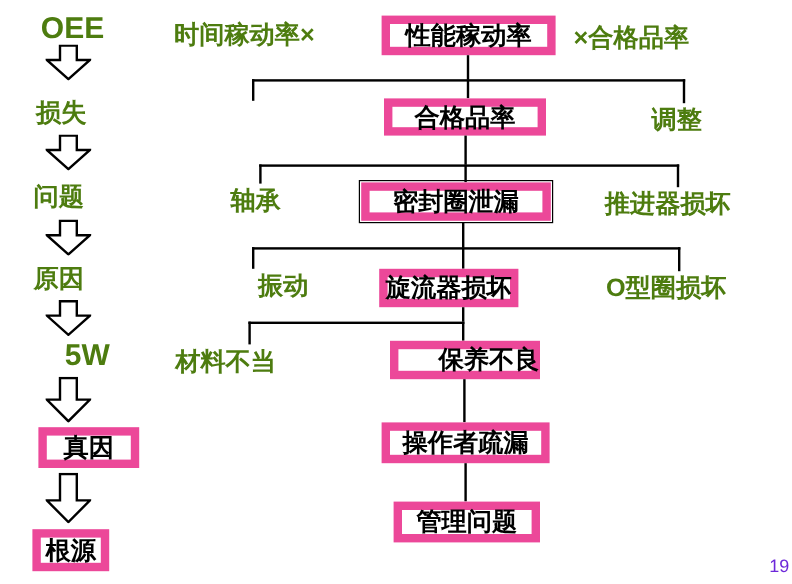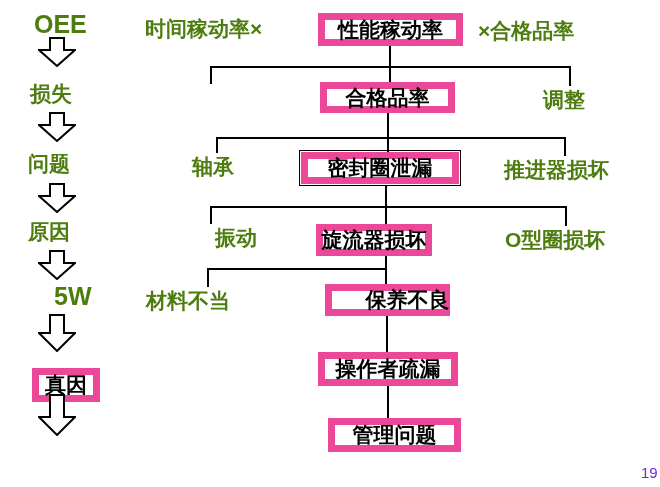--- a/index.html
+++ b/index.html
@@ -71,26 +71,27 @@
   <svg class="arrow" style="left:38px; top:250px;" width="38" height="30" viewBox="0 0 38 30">
     <polygon points="12,1 26,1 26,13 37,13 19,29 1,13 12,13" fill="#fff" stroke="#000" stroke-width="2"></polygon>
   </svg>
 
   <div class="txt big" style="left:34px; top:282px;margin-left:20px;">5W</div>
 
   <svg class="arrow" style="left:38px; top:314px;" width="38" height="38" viewBox="0 0 38 38">
     <polygon points="12,1 26,1 26,19 37,19 19,37 1,19 12,19" fill="#fff" stroke="#000" stroke-width="2"></polygon>
   </svg>
 
-  <div class="box" style="left:32px; top:368px; width:68px; height:34px;">真因</div>
+  <div class="box" style="left:32px; top:356px; width:84px; height:34px;">真因</div>
 
   <svg class="arrow" style="left:38px; top:394px;" width="38" height="42" viewBox="0 0 38 42">
     <polygon points="12,1 26,1 26,23 37,23 19,41 1,23 12,23" fill="#fff" stroke="#000" stroke-width="2"></polygon>
   </svg>
 
+  <div class="box" style="left:27px; top:441px; width:64px; height:35px;">根源</div>
 
   <div class="txt" style="left:145px; top:15px;">时间稼动率×</div>
   <div class="box" style="left:318px; top:13px; width:145px; height:33px;">性能稼动率</div>
   <div class="txt" style="left:478px; top:17px;">×合格品率</div>
 
   <div class="vline" style="left:389px; top:46px; width:2px; height:20px;"></div>
   <div class="hline" style="left:210px; top:66px; width:361px; height:2px;"></div>
   <div class="vline" style="left:210px; top:66px; width:2px; height:18px;"></div>
   <div class="vline" style="left:389px; top:66px; width:2px; height:16px;"></div>
   <div class="vline" style="left:569px; top:66px; width:2px; height:20px;"></div>
@@ -125,17 +126,17 @@
 
   <div class="txt" style="left:146px; top:287px;">材料不当</div>
   <div class="box" style="left:325px; top:284px; width:125px; height:32px;padding-left:40px;">保养不良</div>
 
   <div class="vline" style="left:386px; top:316px; width:2px; height:36px;"></div>
 
   <div class="box" style="left:318px; top:352px; width:140px; height:34px;">操作者疏漏</div>
 
   <div class="vline" style="left:387px; top:386px; width:2px; height:32px;"></div>
 
-  <div class="box" style="left:328px; top:418px; width:133px; height:34px;">管理问题</div>
+  <div class="box" style="left:328px; top:418px; width:122px; height:34px;">管理问题</div>
 
   <div class="pagenum" style="left:641px; top:464px;">19</div>
 
 </div>
 
 </body></html>

